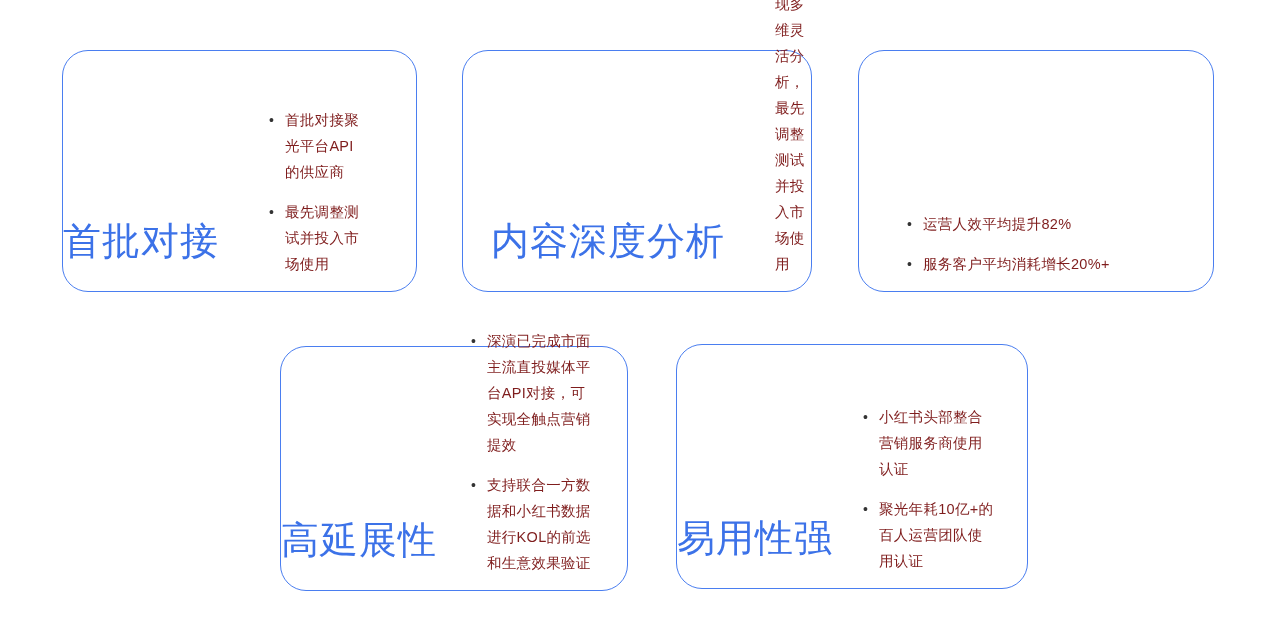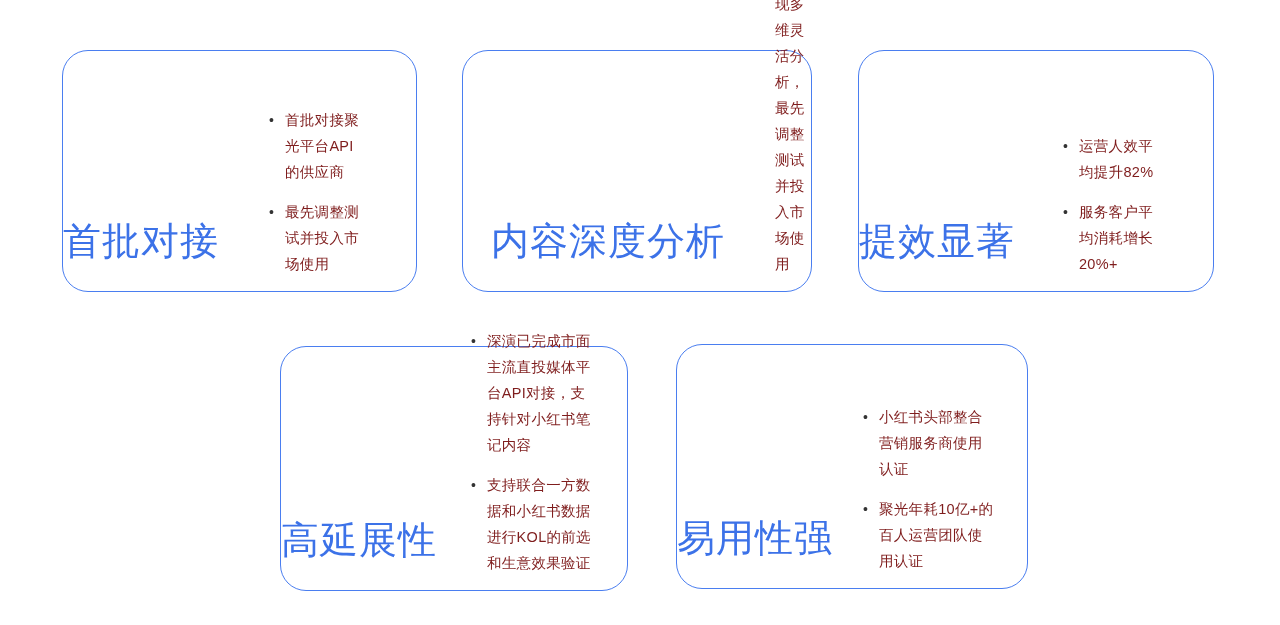--- a/index.html
+++ b/index.html
@@ -100,39 +100,38 @@
     <div class="card-title">内容深度分析</div>
     <div class="bullets">
       <div class="bullet">
         <span class="bullet-dot">•</span>
         <span class="bullet-text">支持针对小红书笔记内容、投流策略打标签，并实现多维灵活分析，最先调整测试并投入市场使用</span>
       </div>
     </div>
   </div>
 
   <div class="card" id="card-2">
-    <div class="card-title">提效显著</div>
     <div class="bullets">
       <div class="bullet">
         <span class="bullet-dot">•</span>
         <span class="bullet-text">运营人效平均提升82%</span>
       </div>
       <div class="bullet">
         <span class="bullet-dot">•</span>
         <span class="bullet-text">服务客户平均消耗增长20%+</span>
       </div>
     </div>
   </div>
 
   <div class="card" id="card-3">
     <div class="card-title">高延展性</div>
     <div class="bullets">
       <div class="bullet">
         <span class="bullet-dot">•</span>
-        <span class="bullet-text">深演已完成市面主流直投媒体平台API对接，支持针对小红书笔记内容</span>
+        <span class="bullet-text">深演已完成市面主流直投媒体平台API对接，可实现全触点营销提效</span>
       </div>
       <div class="bullet">
         <span class="bullet-dot">•</span>
         <span class="bullet-text">支持联合一方数据和小红书数据进行KOL的前选和生意效果验证</span>
       </div>
     </div>
   </div>
 
   <div class="card" id="card-4">
     <div class="card-title">易用性强</div>

